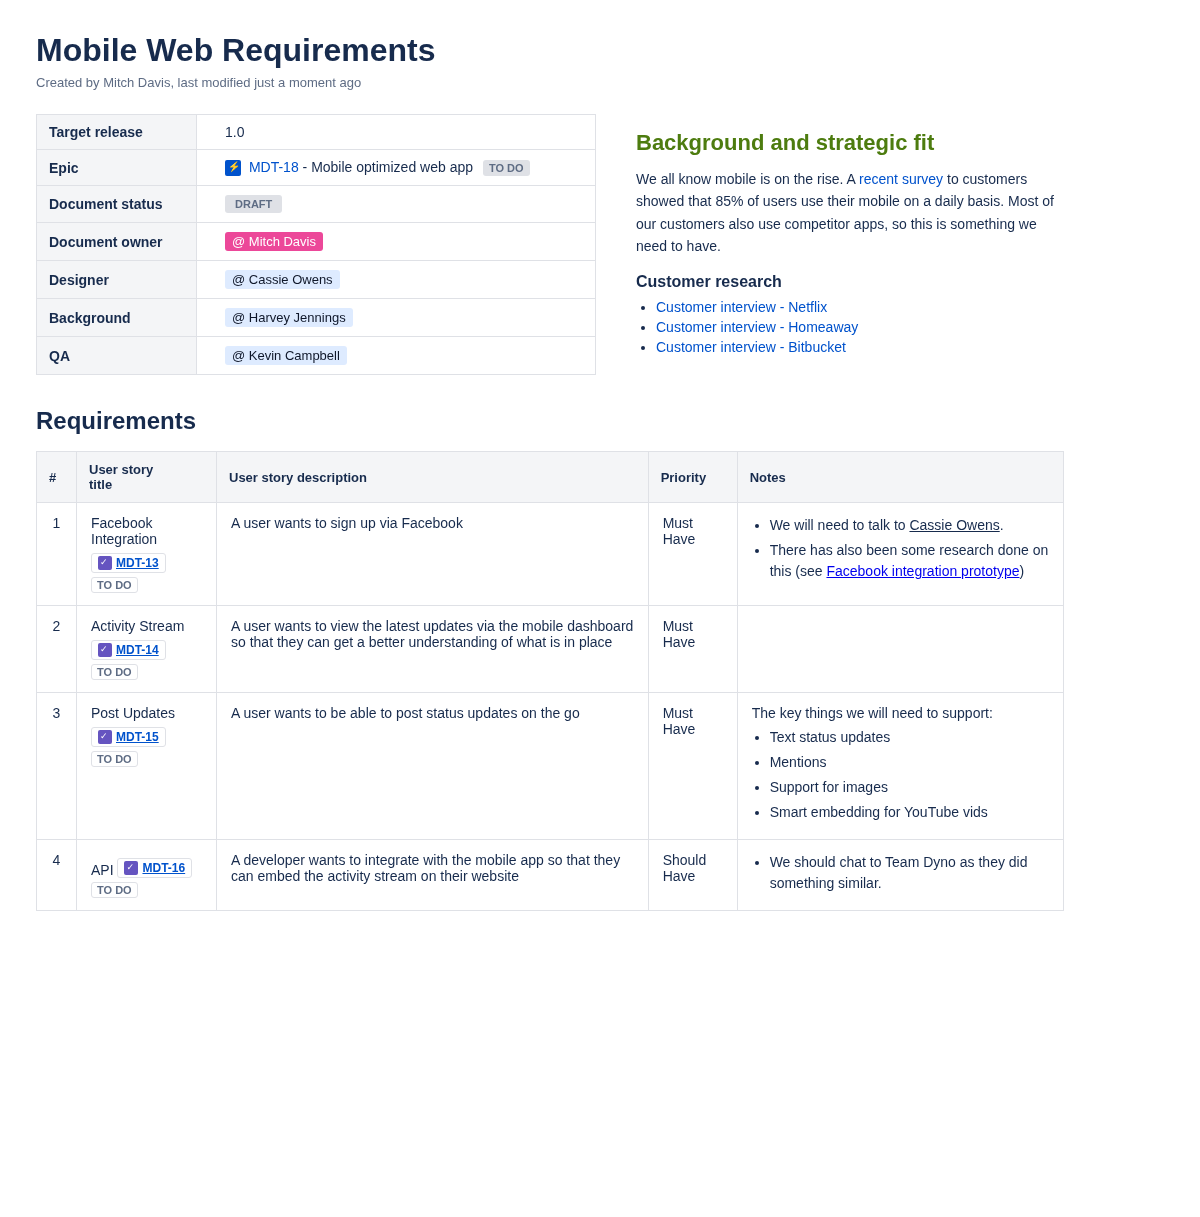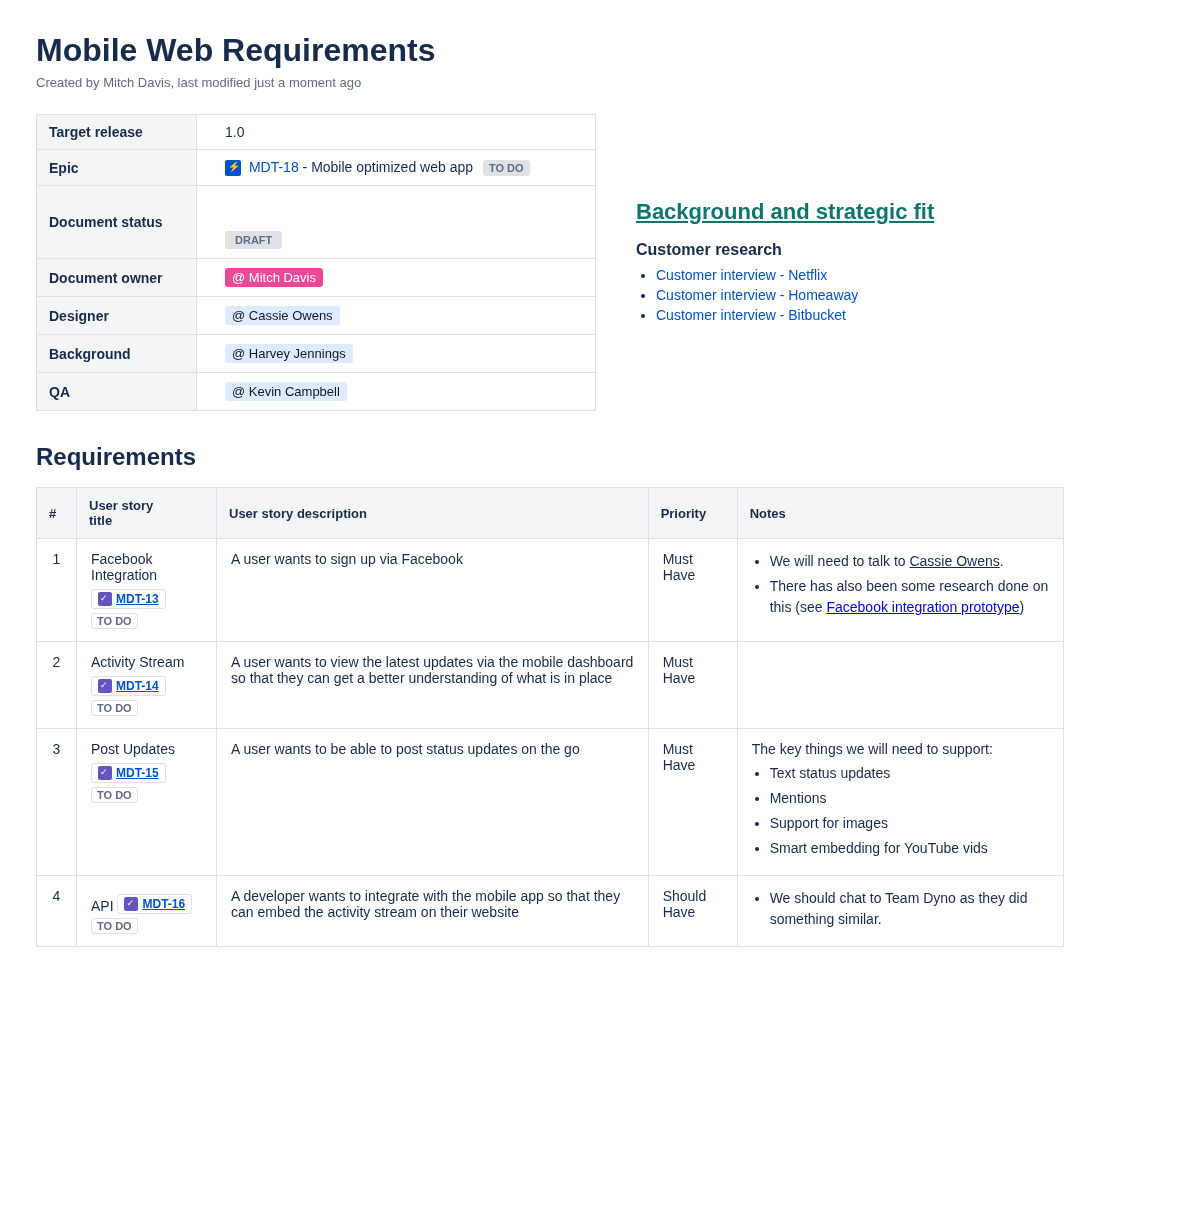--- a/index.html
+++ b/index.html
@@ -61,21 +61,20 @@
       vertical-align: middle;
     }
     .badge-draft {
       display: inline-block;
       background: #dfe1e6;
       color: #5e6c84;
       font-size: 11px;
       font-weight: 700;
       padding: 3px 10px;
       border-radius: 3px;
-      margin-top: 36px;
     }
     .jira-link {
       color: #0052cc;
       text-decoration: none;
       font-weight: 500;
     }
     .mention-tag {
       display: inline-block;
       background: #ec4899;
       color: #fff;
@@ -110,22 +109,21 @@
       top: 1px;
       left: 3px;
     }
     .sidebar {
       flex: 1;
     }
     .sidebar h2 {
       font-size: 22px;
       font-weight: 600;
       margin-bottom: 12px;
-      color: #0f766e;
-      text-decoration: underline;
+      color: #4d7c0f;
     }
     .sidebar h3 {
       font-size: 16px;
       font-weight: 700;
       margin: 16px 0 8px;
       color: #172b4d;
     }
     .sidebar p {
       font-size: 14px;
       line-height: 1.6;
@@ -290,20 +288,23 @@
         <td>QA</td>
         <td>
           <span class="mention-link">@ Kevin Campbell</span>
         </td>
       </tr>
     </tbody>
   </table>
 
   <div class="sidebar">
     <h2>Background and strategic fit</h2>
+    <p>
+      We all know mobile is on the rise. A <a href="#">recent survey</a> to customers showed that 85% of users use their mobile on a daily basis. Most of our customers also use competitor apps, so this is something we need to have.
+    </p>
     <h3>Customer research</h3>
     <ul>
       <li><a href="#">Customer interview - Netflix</a></li>
       <li><a href="#">Customer interview - Homeaway</a></li>
       <li><a href="#">Customer interview - Bitbucket</a></li>
     </ul>
   </div>
 </div>
 
 <h2 class="section-title">Requirements</h2>

